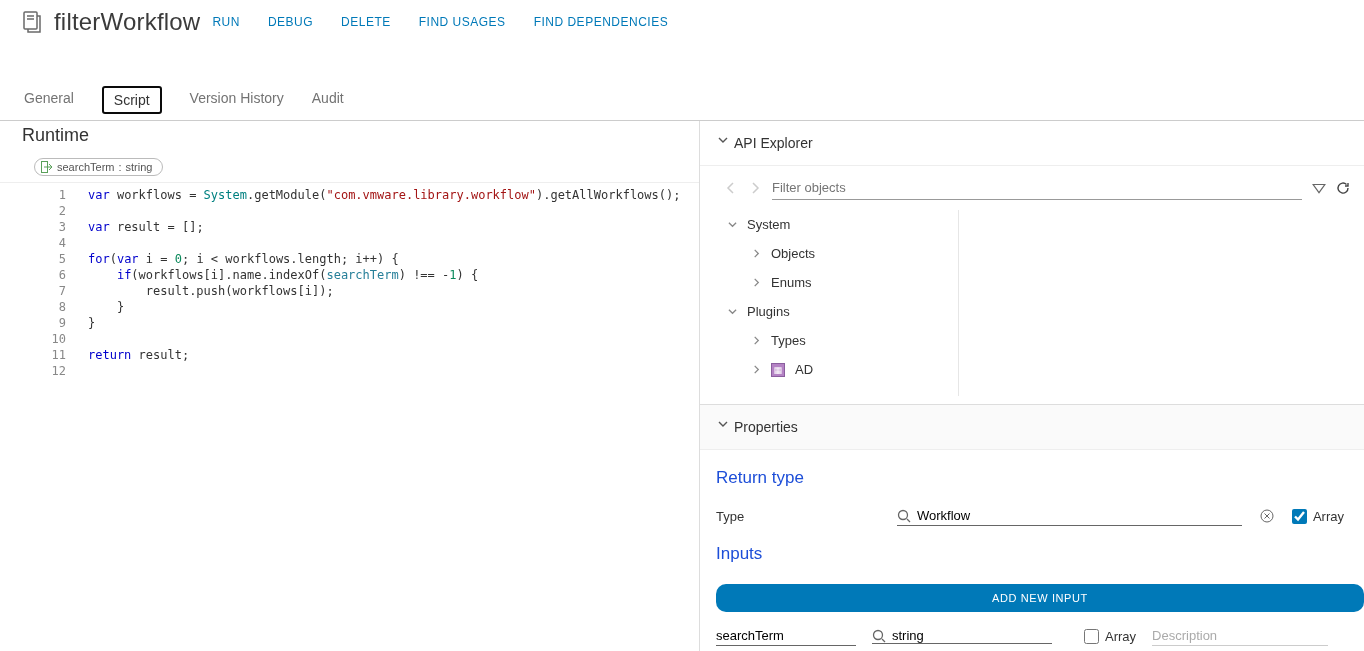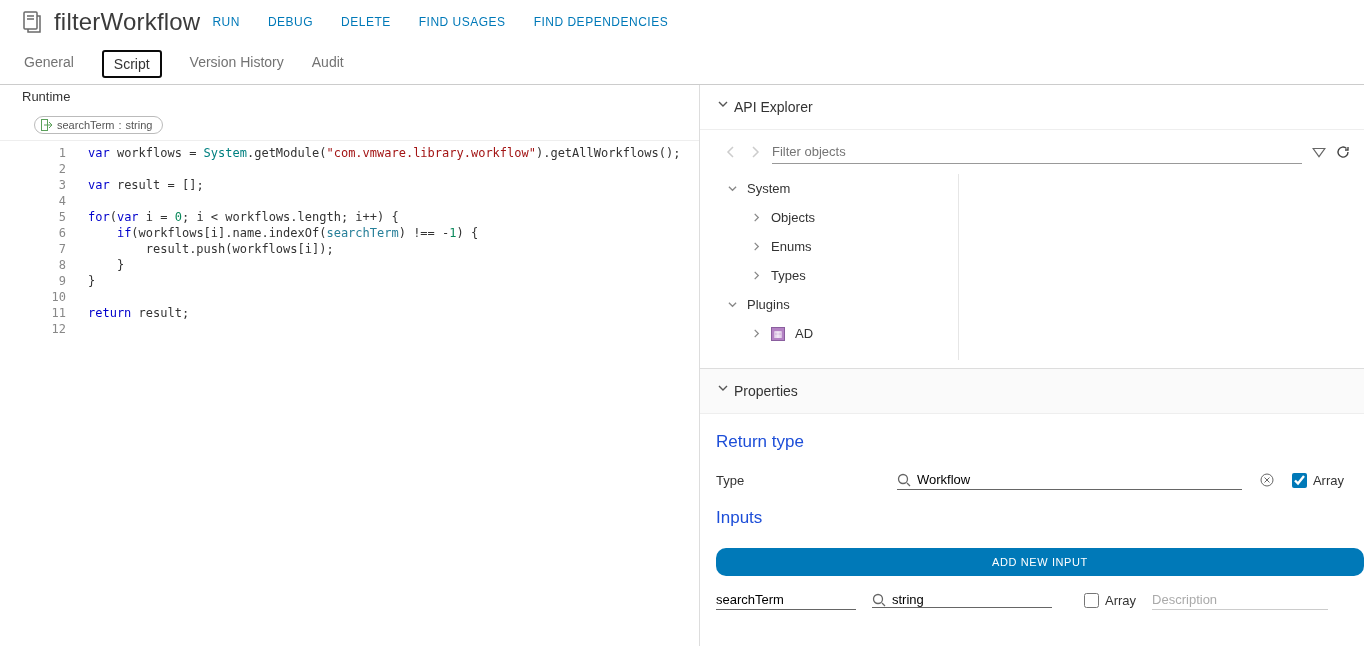--- a/index.html
+++ b/index.html
@@ -4,26 +4,26 @@
 <style>
   * { box-sizing: border-box; margin: 0; padding: 0; }
   body { font-family: "Segoe UI", Arial, sans-serif; font-size: 13px; color: #333; background: #fff; width: 1364px; height: 651px; overflow: hidden; }
   .header { display: flex; align-items: center; padding: 8px 20px 0 20px; gap: 12px; }
   .title-area { display: flex; align-items: center; gap: 10px; }
   .doc-icon { width: 24px; height: 24px; }
   .page-title { font-size: 24px; font-weight: 300; color: #3b3b3b; letter-spacing: 0.2px; }
   .actions { display: flex; gap: 28px; }
   .action-link { color: #0079b8; font-size: 12px; font-weight: 500; letter-spacing: 0.5px; cursor: pointer; }
   .tabs { display: flex; gap: 28px; padding: 14px 20px 0 24px; border-bottom: 1px solid #ccc; }
-  .tab { color: #737373; font-size: 14px; padding: 4px 0 8px 0; cursor: pointer; }
+  .tab { color: #737373; font-size: 14px; padding: 4px 0 8px 0; cursor: pointer; margin-top: 36px; }
   .tab.active { border: 2px solid #0a0a0a; border-radius: 3px; padding: 4px 10px; margin-bottom: 6px; color: #333; }
   .content { display: flex; height: calc(100% - 90px); }
   .left { flex: 0 0 700px; display: flex; flex-direction: column; border-right: 1px solid #ddd; }
   .runtime { padding: 4px 20px 2px 22px; }
-  .runtime-label { font-size: 13px; color: #333; margin-bottom: 2px; }
+  .runtime-label { font-size: 18px; color: #333; margin-bottom: 2px; }
   .runtime-select { display: flex; justify-content: space-between; align-items: center; width: 210px; border-bottom: 1px solid #999; padding: 2px 4px 2px 10px; font-size: 13px; cursor: pointer; }
   .chev { width: 8px; height: 8px; }
   .param-chip-row { padding: 8px 0 6px 34px; }
   .param-chip { display: inline-flex; align-items: center; gap: 4px; border: 1px solid #bbb; border-radius: 12px; padding: 2px 10px 2px 6px; font-size: 11px; color: #555; background: #fff; }
   .param-chip svg { width: 12px; height: 12px; }
   .editor { flex: 1; display: flex; font-family: Consolas, Menlo, monospace; font-size: 12px; line-height: 16px; border-top: 1px solid #eee; overflow: hidden; }
   .gutter { width: 76px; text-align: right; padding: 4px 10px 4px 0; color: #888; background: #fff; }
   .gutter div { height: 16px; }
   .code { flex: 1; padding: 4px 0 4px 12px; white-space: pre; color: #333; }
   .code .kw { color: #0000cc; }
@@ -175,31 +175,31 @@
               <path d="M3 1 L7 5 L3 9" fill="none" stroke="currentColor" stroke-width="1.4"></path>
             </svg>
           <span>Objects</span>
         </div>
         <div class="tree-row lvl1">
           <svg class="carat" viewBox="0 0 10 10">
               <path d="M3 1 L7 5 L3 9" fill="none" stroke="currentColor" stroke-width="1.4"></path>
             </svg>
           <span>Enums</span>
         </div>
+        <div class="tree-row lvl0">
+          <svg class="carat" viewBox="0 0 10 10">
+              <path d="M1 3 L5 7 L9 3" fill="none" stroke="currentColor" stroke-width="1.4"></path>
+            </svg>
+          <span>Plugins</span>
+        </div>
         <div class="tree-row lvl1">
           <svg class="carat" viewBox="0 0 10 10">
               <path d="M3 1 L7 5 L3 9" fill="none" stroke="currentColor" stroke-width="1.4"></path>
             </svg>
           <span>Types</span>
-        </div>
-        <div class="tree-row lvl0">
-          <svg class="carat" viewBox="0 0 10 10">
-              <path d="M1 3 L5 7 L9 3" fill="none" stroke="currentColor" stroke-width="1.4"></path>
-            </svg>
-          <span>Plugins</span>
         </div>
         <div class="tree-row lvl1">
           <svg class="carat" viewBox="0 0 10 10">
               <path d="M3 1 L7 5 L3 9" fill="none" stroke="currentColor" stroke-width="1.4"></path>
             </svg>
           <span class="plugin-badge">▦</span>
           <span>AD</span>
         </div>
       </div>
     </div>

